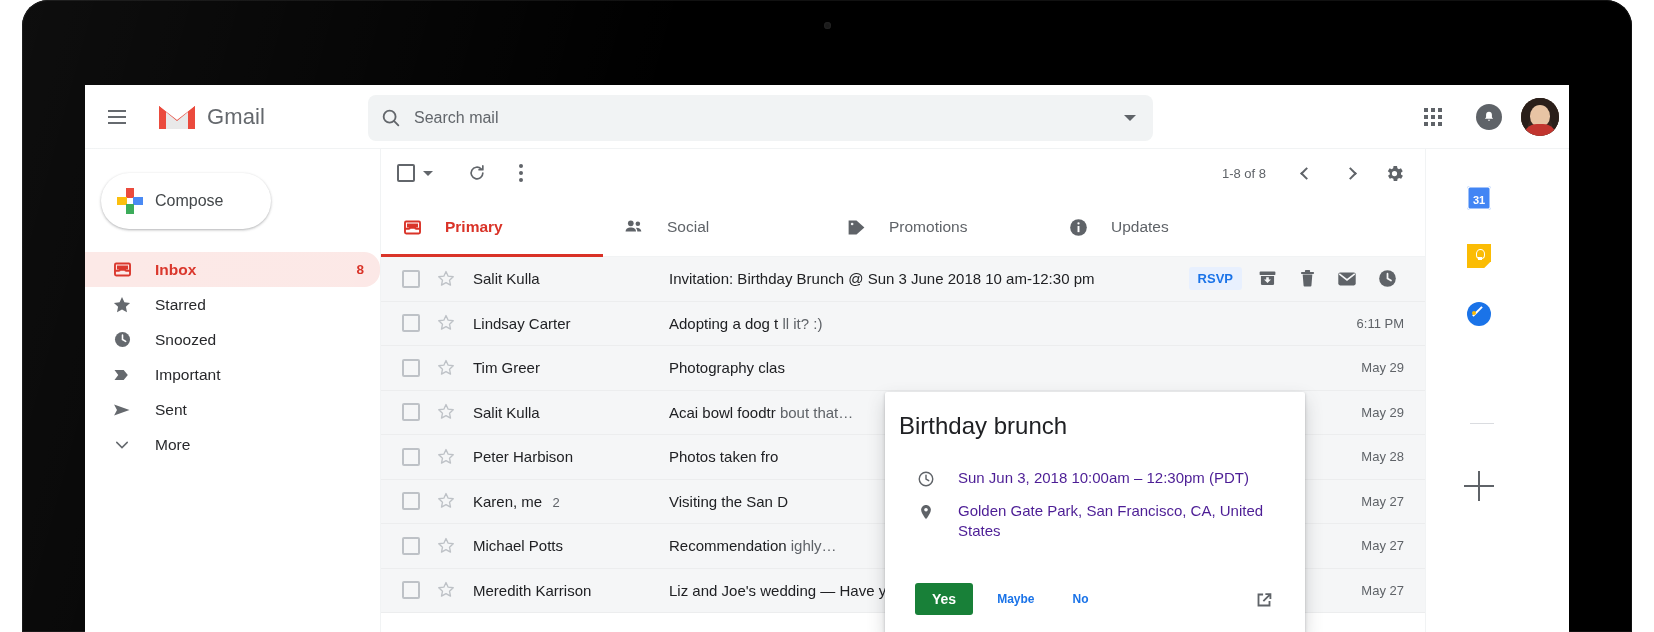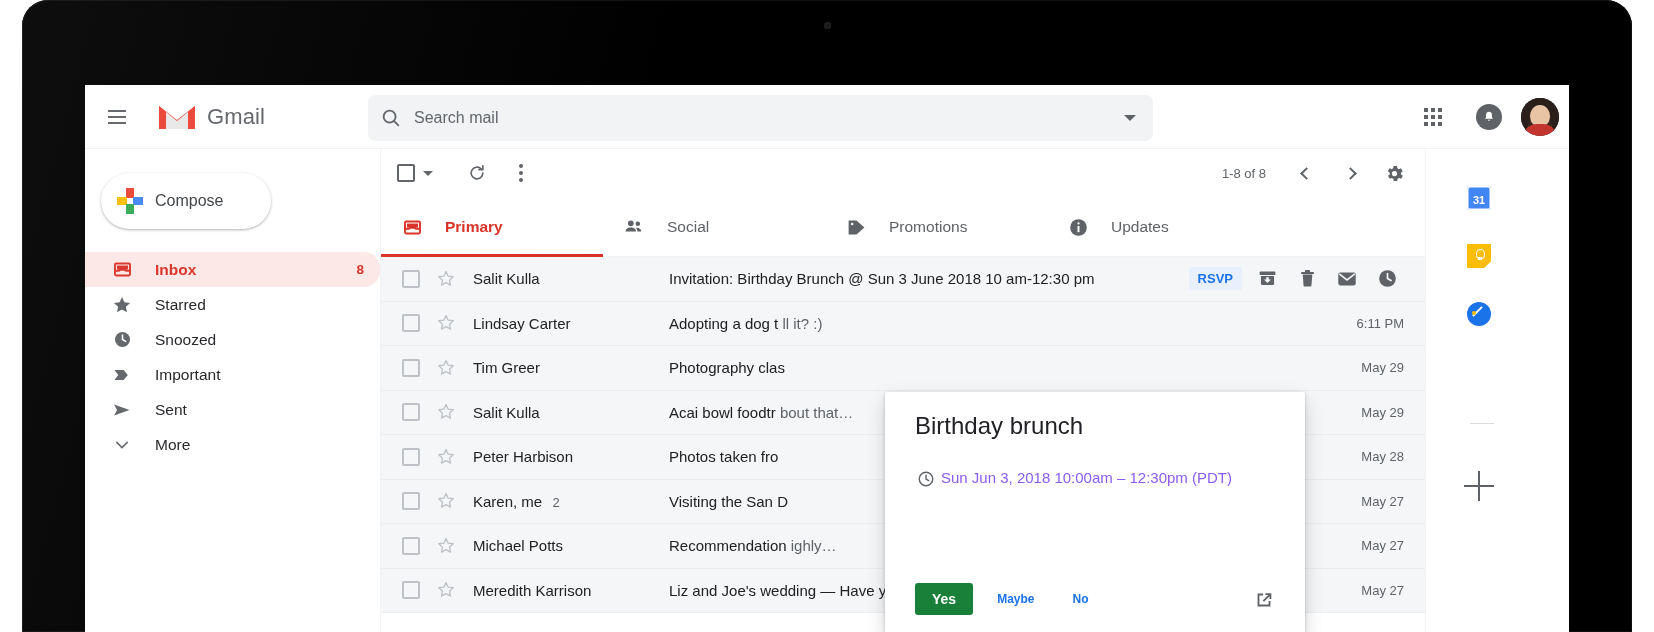--- a/index.html
+++ b/index.html
@@ -340,27 +340,27 @@
   .event-card {
     position: absolute;
     left: 800px; top: 307px;
     width: 420px; height: 243px;
     background: #ffffff;
     box-shadow: 0 1px 3px rgba(60,64,67,.3), 0 8px 18px rgba(60,64,67,.22);
     border-radius: 2px;
     z-index: 20;
   }
   .ev-title {
-    position: absolute; left: 30px; top: 20px;
+    position: absolute; left: 14px; top: 20px;
     font-size: 24px; color: #202124;
   }
   .ev-rows { position: absolute; left: 30px; top: 76px; width: 370px; }
   .ev-row { display: flex; margin-bottom: 13px; }
   .ev-ico { width: 22px; flex: 0 0 22px; display: flex; justify-content: center; padding-top: 2px; }
-  .ev-text { margin-left: 4px; font-size: 15px; color: #8b5cf6; line-height: 20px; }
+  .ev-text { margin-left: 21px; font-size: 15px; color: #4c1d95; line-height: 20px; }
   .ev-actions {
     position: absolute; left: 30px; bottom: 20px;
     display: flex; 
   }
   .btn-yes {
     background: #188038; color: #ffffff;
     font-size: 14px; font-weight: bold;
     padding: 8px 17px; border-radius: 3px; border: none; cursor: pointer;
     font-family: "Liberation Sans", sans-serif;
   }
@@ -778,20 +778,29 @@
         <div class="ev-row">
           <div class="ev-ico">
             <svg width="18" height="18" viewBox="0 0 24 24">
               <circle cx="12" cy="12" r="9" fill="none" stroke="#5f6368" stroke-width="1.9"></circle>
               <path d="M12 6.8V12l3.6 2.2" fill="none" stroke="#5f6368" stroke-width="1.9" stroke-linecap="round"></path>
             </svg>
           </div>
           <div class="ev-text">Sun Jun 3, 2018 10:00am – 12:30pm (PDT)</div>
         </div>
 
+        <div class="ev-row">
+          <div class="ev-ico">
+            <svg width="18" height="18" viewBox="0 0 24 24">
+              <path d="M12 2.5c-3.6 0-6.5 2.9-6.5 6.5 0 4.9 6.5 12.5 6.5 12.5s6.5-7.6 6.5-12.5c0-3.6-2.9-6.5-6.5-6.5z" fill="#5f6368"></path>
+              <circle cx="12" cy="9" r="2.4" fill="#ffffff"></circle>
+            </svg>
+          </div>
+          <div class="ev-text">Golden Gate Park, San Francisco, CA, United States</div>
+        </div>
 
       </div>
 
       <div class="ev-actions">
         <button class="btn-yes">Yes</button>
         <button class="btn-link">Maybe</button>
         <button class="btn-link">No</button>
       </div>
 
       <div class="ev-open">

